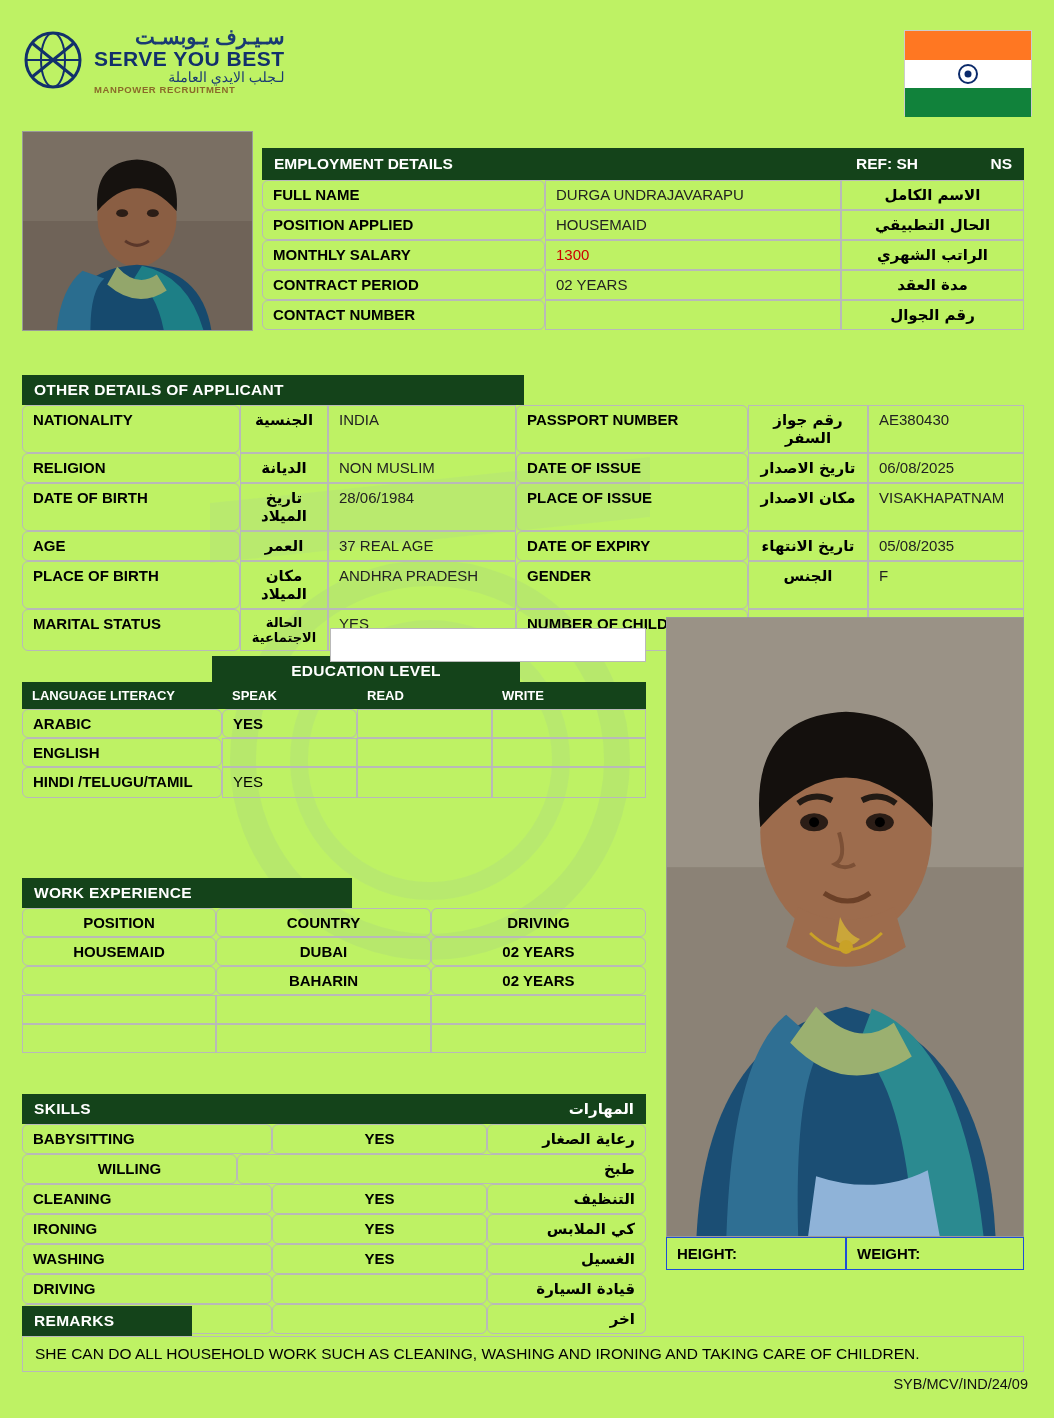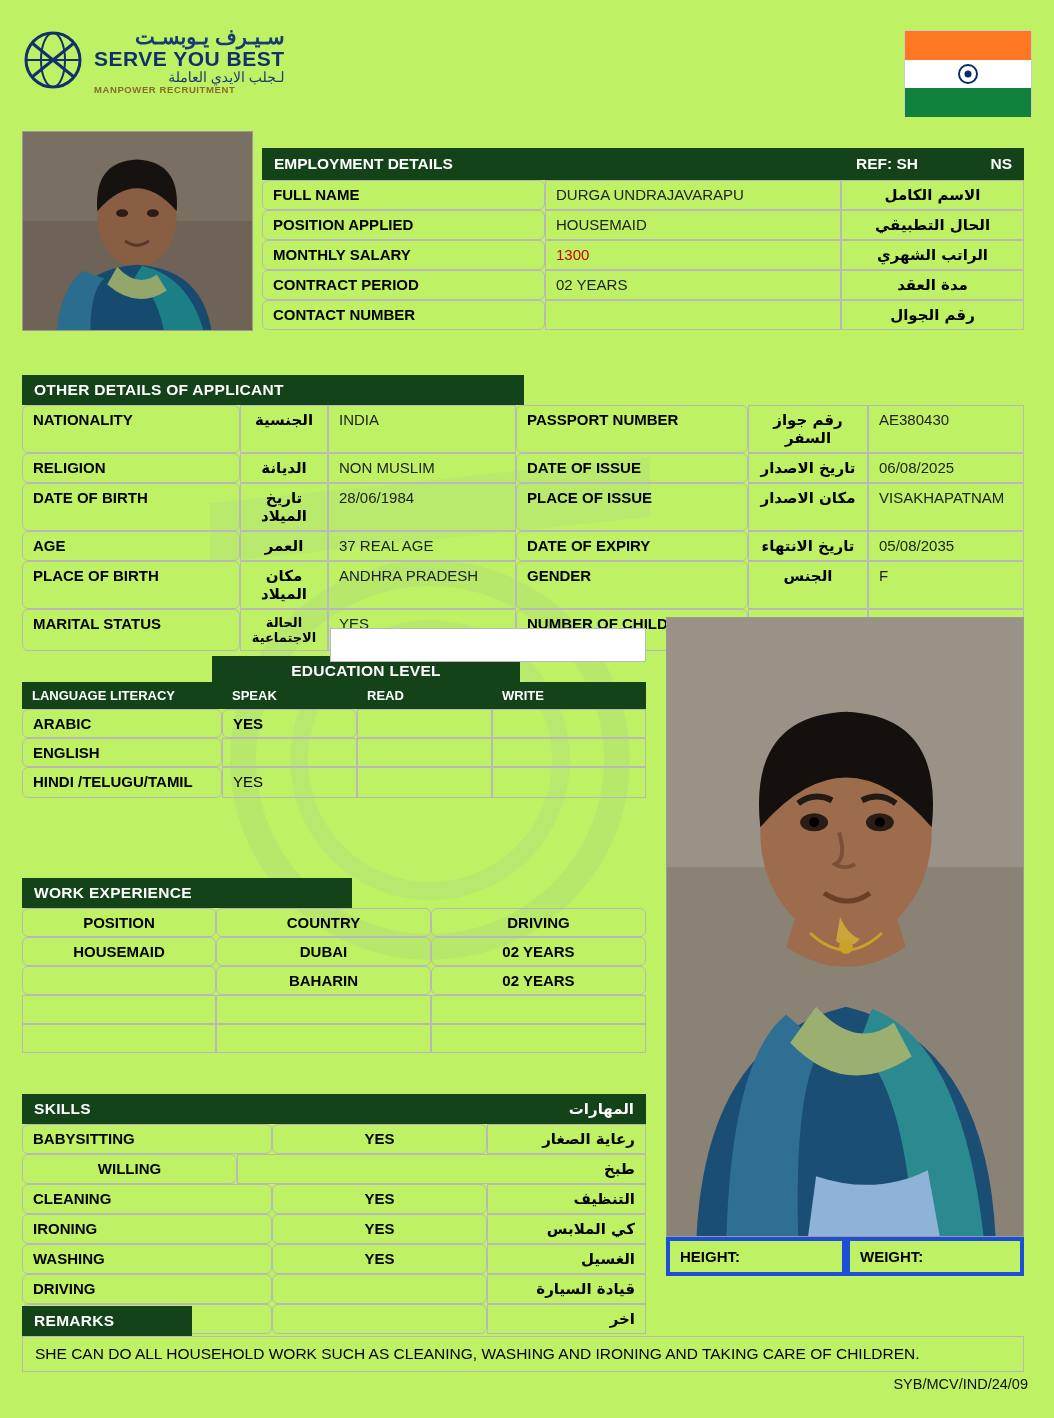--- a/index.html
+++ b/index.html
@@ -110,26 +110,26 @@
   .work .c1 { width:194px; text-align:center; }
   .work .c2 { width:215px; text-align:center; }
   .work .c3 { flex:1; text-align:center; }
 
   
   .skills { position:absolute; left:22px; top:1066px; width:624px; }
   .skills .bar { display:flex; justify-content:space-between; }
   .skills .r { display:flex; }
   .skills .c1 { width:250px; }
   .skills .c2 { width:215px; text-align:center; }
-  .skills .c3 { flex:1; text-align:right; }
+  .skills .c3 { flex:1; text-align:right;border-radius:6px; }
 
   
   .photo2 { position:absolute; left:666px; top:617px; width:358px; height:620px; border:1px solid #999; overflow:hidden;}
   .hw { position:absolute; left:666px; top:1237px; width:358px; display:flex; }
-  .hw > div { padding:7px 10px; font-weight:bold; font-size:15px; border:4px solid #1d4ed8; }
+  .hw > div { padding:7px 10px; font-weight:bold; font-size:15px; border:1px solid #1d4ed8; }
   .hw .a { width:180px; }
   .hw .b { flex:1; }
 
   
   .remarks { position:absolute; left:22px; top:1278px; width:1002px; }
   .remarks .bar { width:170px; }
   .remarks .body { border:1px solid #b9b9b9; padding:8px 12px; font-size:15.5px; }
 
   .footer { position:absolute; right:26px; bottom:26px; font-size:14.5px; color:#111; }
 

